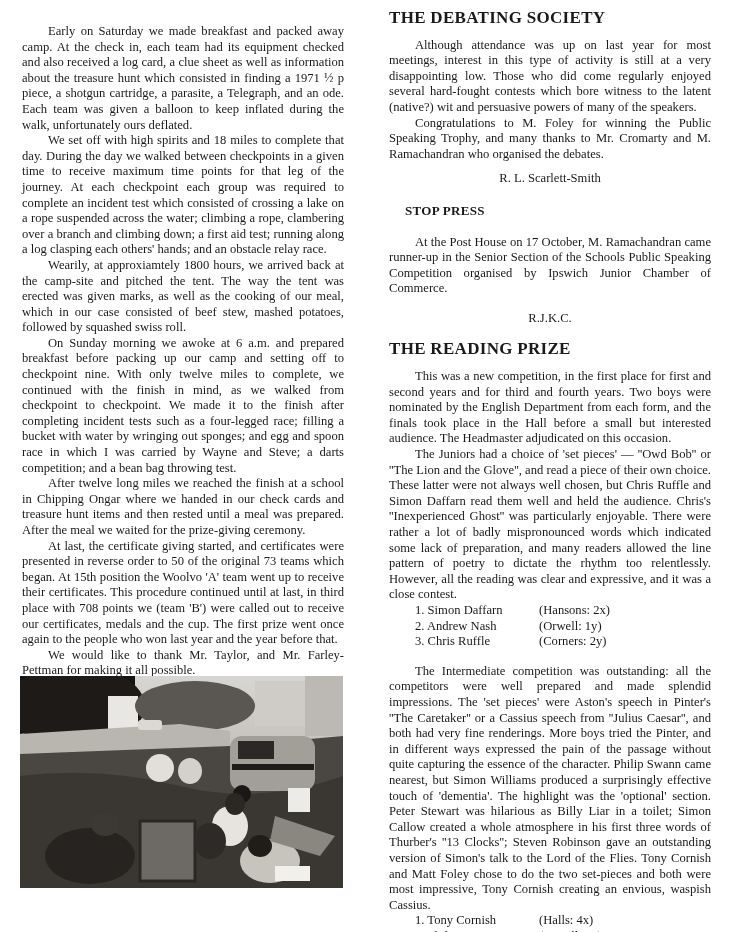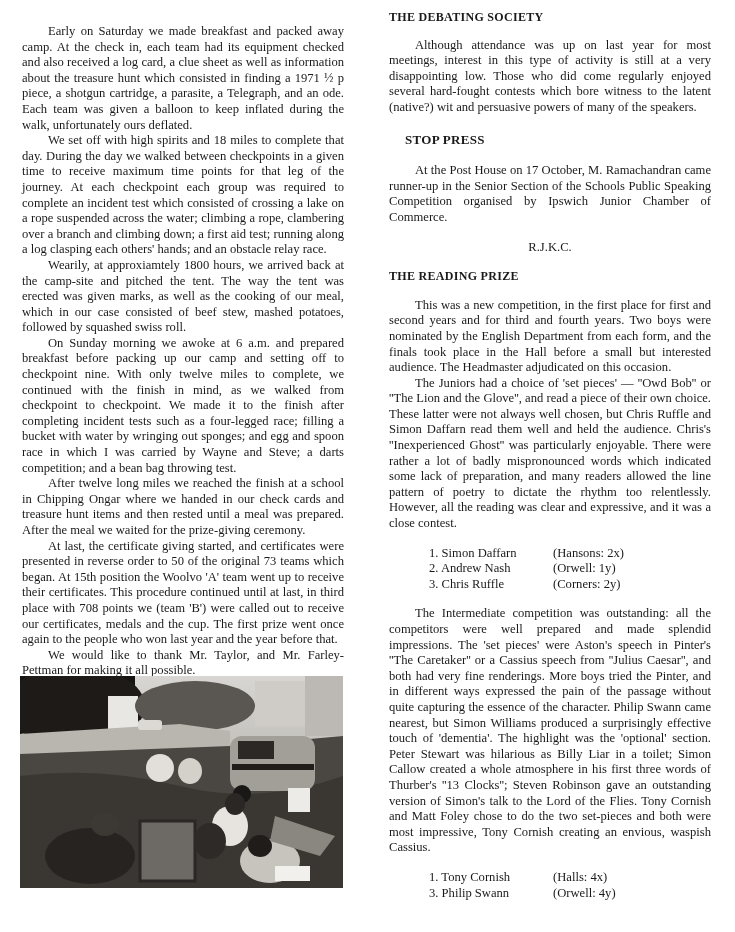--- a/index.html
+++ b/index.html
@@ -2,24 +2,24 @@
 <html><head>
 <meta charset="utf-8">
 <style>
   html, body { margin:0; padding:0; background:#ffffff; }
   body { width:735px; height:932px; position:relative; overflow:hidden;
          font-family:"Liberation Serif", "DejaVu Serif", serif; color:#1a1a1a; }
   .col { position:absolute; top:0; font-size:12.6px; line-height:15.6px; }
   .col-left { left:22px; width:322px; top:24px; }
   .col-right { left:389px; width:322px; top:10px; }
   p { margin:0; text-align:justify; text-indent:26px; }
-  .heading { font-weight:bold; font-size:12px; letter-spacing:0.3px; margin:0; }
+  .heading { font-weight:bold; font-size:17px; letter-spacing:0.3px; margin:0; }
   .heading-plain { font-size:13px; letter-spacing:0.3px; margin:16px; }
   .sig { text-align:center; text-indent:0; }
-  ol.results { list-style:none; margin:14px; padding:0 0 0 26px; }
+  ol.results { list-style:none; margin:0; padding:0 0 0 26px; }
   ol.results li { display:flex; }
   ol.results li .nm { display:inline-block; }
   .r1 .nm { width:124px; }
   .r2 .nm { width:124px; }
   .photo { position:absolute; left:20px; top:676px; width:323px; height:212px;
            overflow:hidden; background:#7a7670; }
 </style>
 </head>
 <body>
 
@@ -80,20 +80,22 @@
     <path d="M255 140 L315 160 L300 180 L250 165 Z" fill="#8a8680"></path>
     <rect x="255" y="190" width="35" height="15" fill="#f2f0ec"></rect>
     <ellipse cx="85" cy="148" rx="14" ry="12" fill="#3c3935"></ellipse>
   </svg>
 </div>
 
 <div class="col col-right">
   <section>
     <h2 class="heading" style="margin-bottom:12px;">THE DEBATING SOCIETY</h2>
     <p>Although attendance was up on last year for most meetings, interest in this type of activity is still at a very disappointing low. Those who did come regularly enjoyed several hard-fought contests which bore witness to the latent (native?) wit and persuasive powers of many of the speakers.</p>
+    <p>Congratulations to M. Foley for winning the Public Speaking Trophy, and many thanks to Mr. Cromarty and M. Ramachandran who organised the debates.</p>
+    <p class="sig" style="margin-top:9px;">R. L. Scarlett-Smith</p>
   </section>
 
   <section style="margin-top:13px;">
     <h2 class="heading-plain">STOP PRESS</h2>
     <p>At the Post House on 17 October, M. Ramachandran came runner-up in the Senior Section of the Schools Public Speaking Competition organised by Ipswich Junior Chamber of Commerce.</p>
     <p class="sig" style="margin-top:14px;">R.J.K.C.</p>
   </section>
 
   <section style="margin-top:14px;">
     <h2 class="heading" style="margin-bottom:13px;">THE READING PRIZE</h2>

